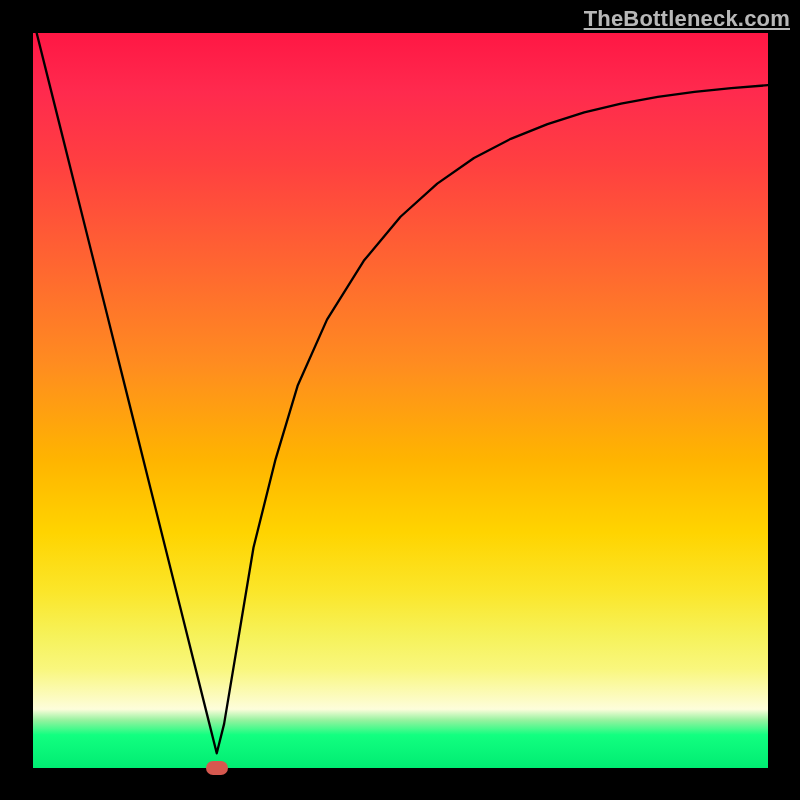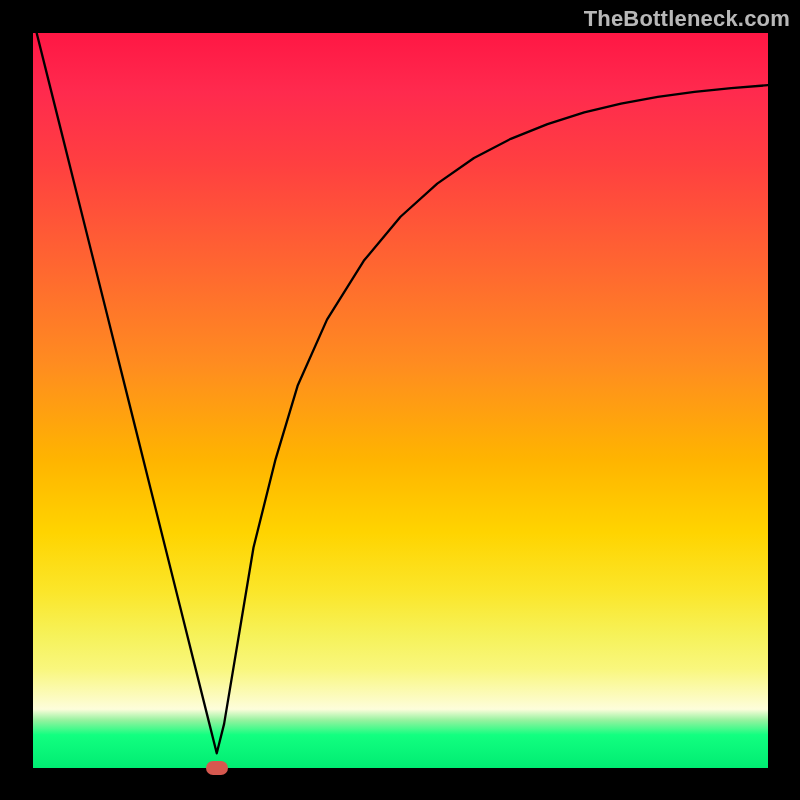--- a/index.html
+++ b/index.html
@@ -42,20 +42,21 @@
     );
   }
   .watermark {
     position: absolute;
     top: 6px;
     right: 10px;
     color: rgba(255,255,255,0.72);
     font-weight: bold;
     font-size: 22px;
     letter-spacing: 0.2px;
+    text-decoration: underline;
   }
   svg.overlay {
     position: absolute;
     left: 0;
     top: 0;
     width: 735px;
     height: 735px;
   }
   .marker {
     position: absolute;

